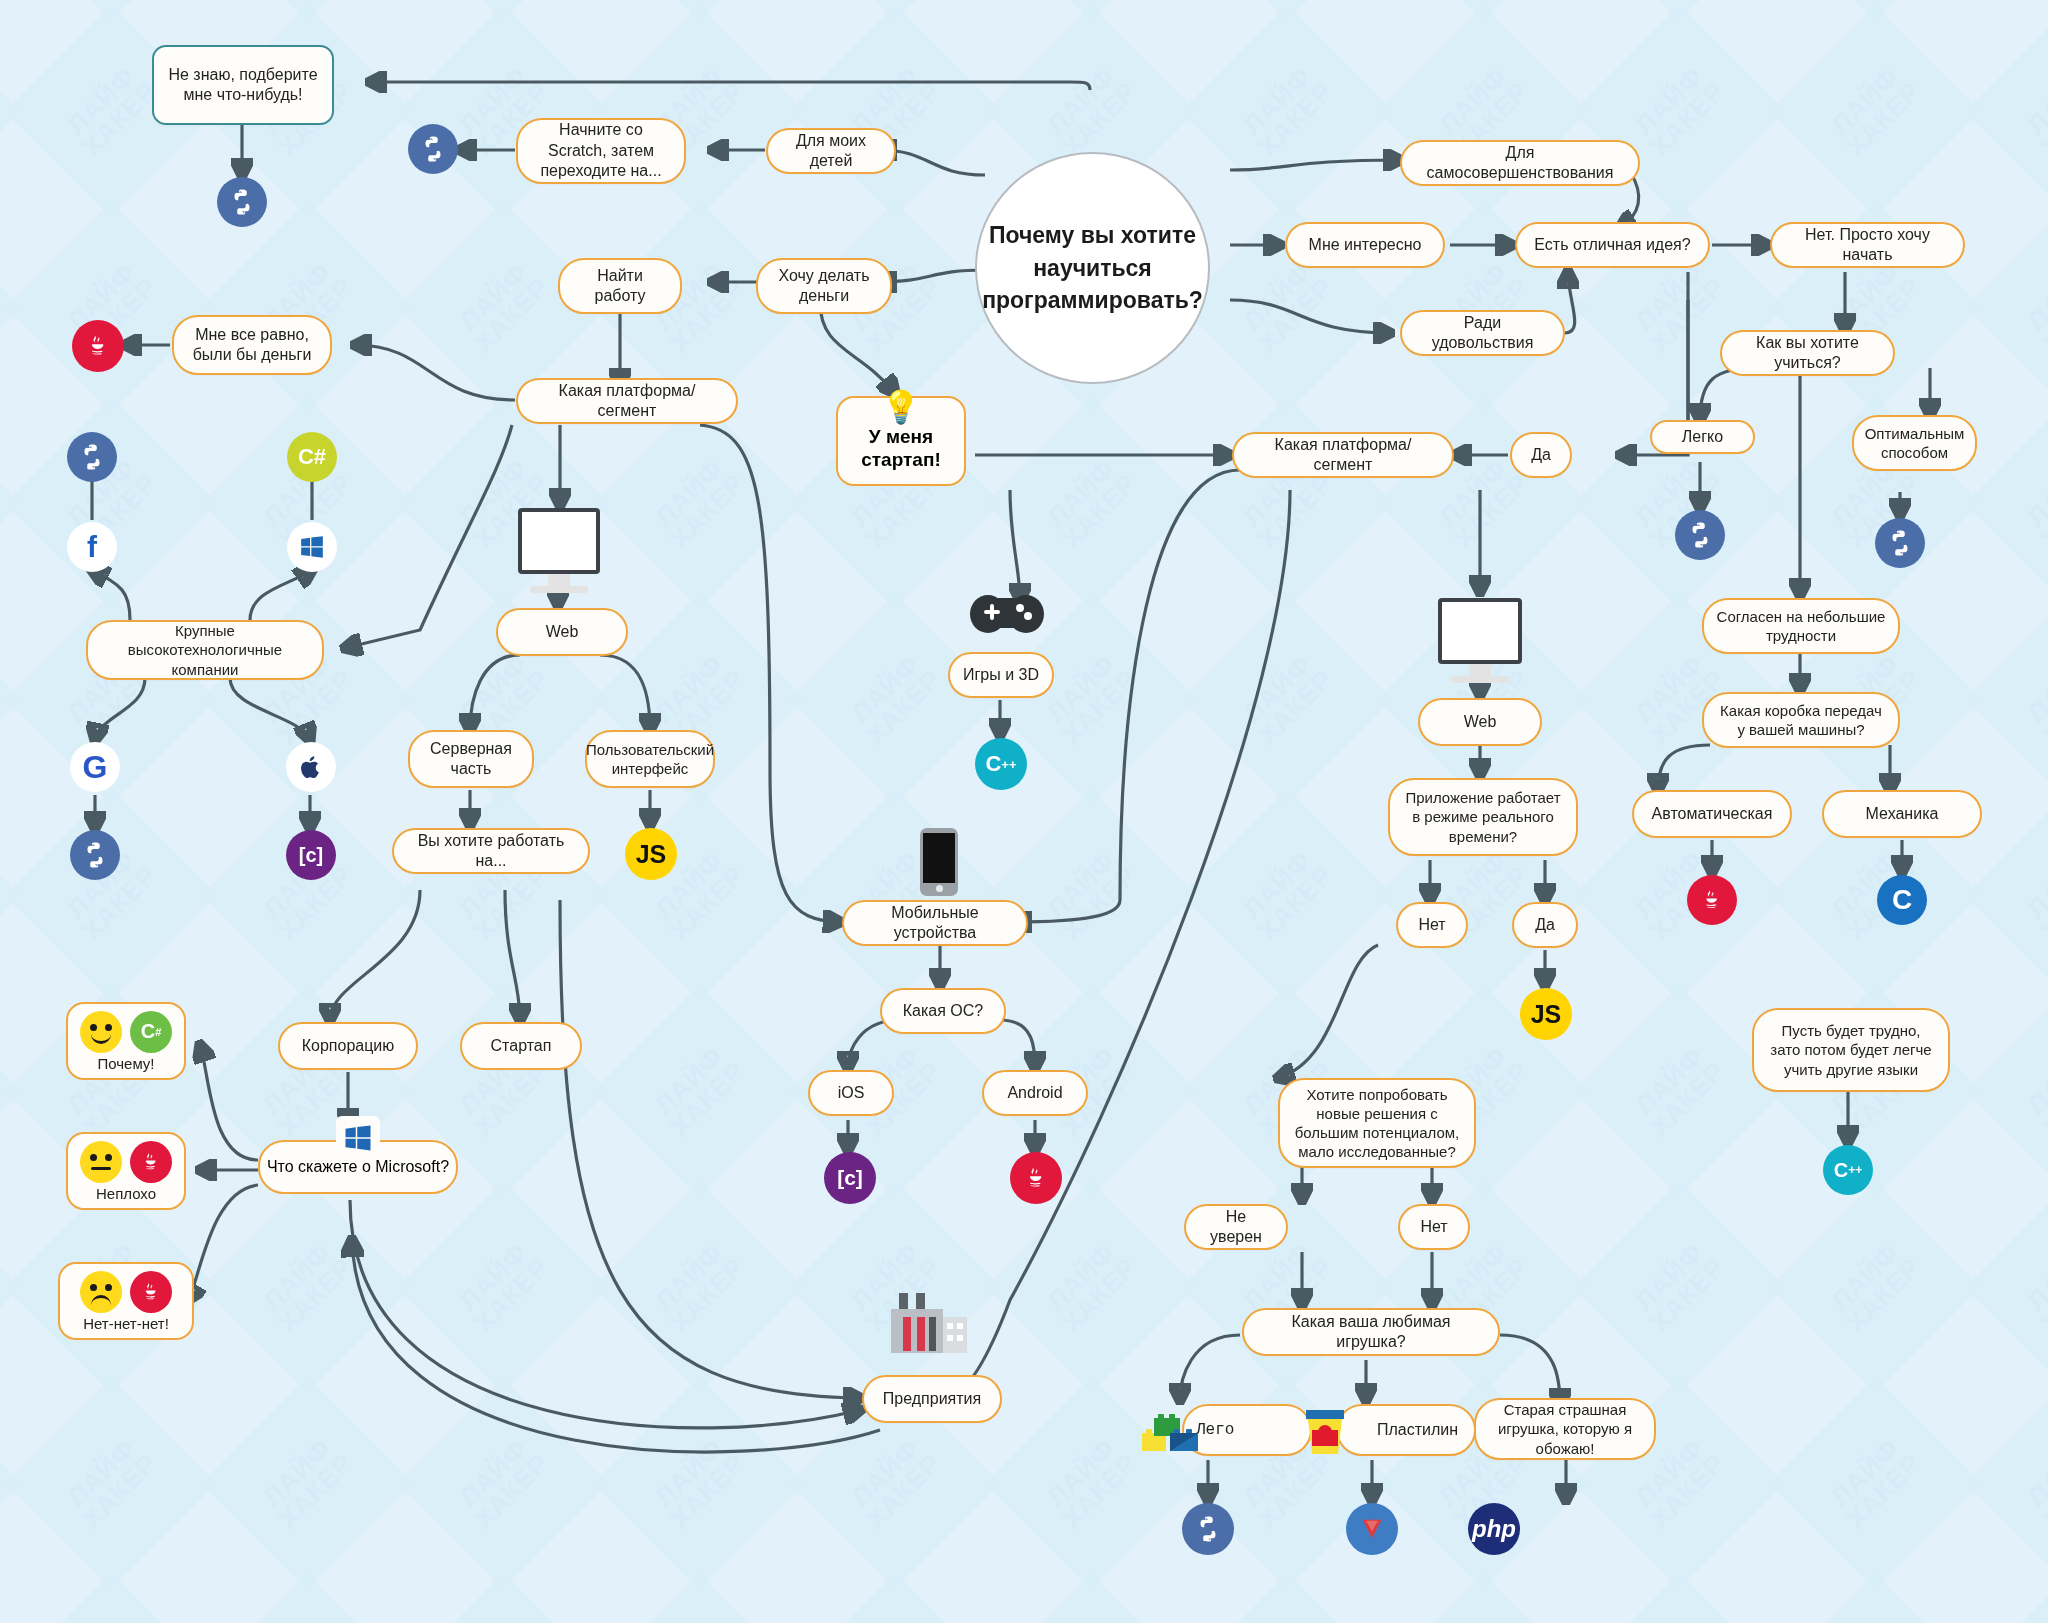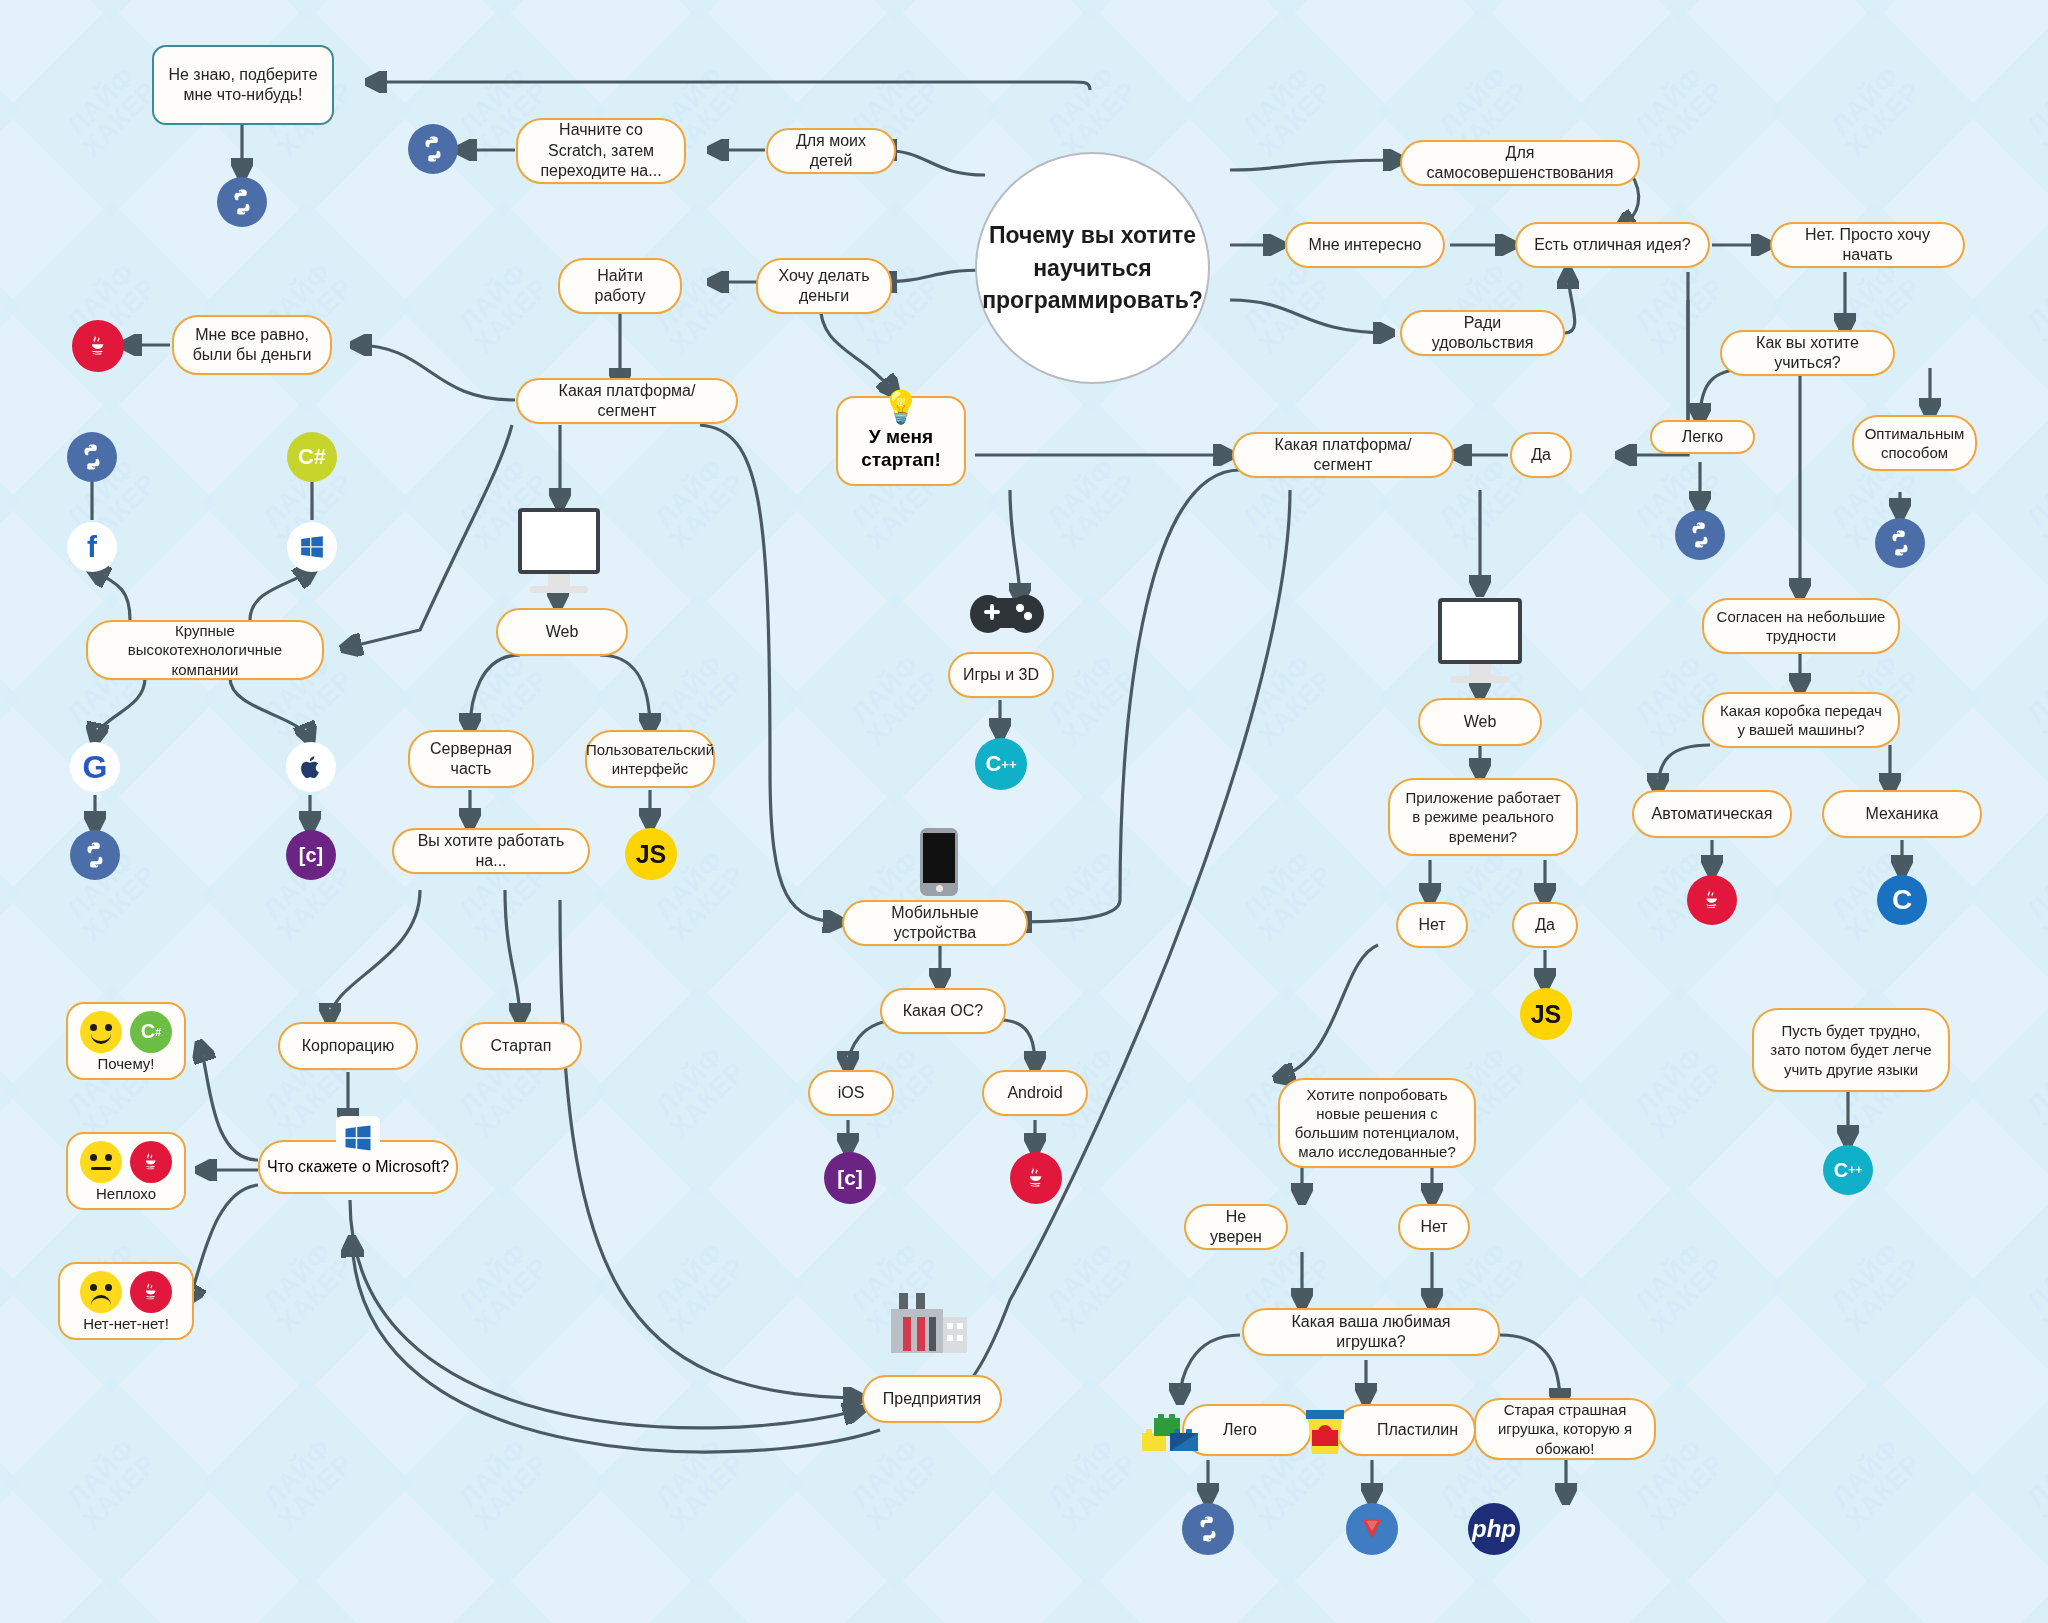--- a/index.html
+++ b/index.html
@@ -1090,21 +1090,21 @@
 </div>
 
 <div class="node" style="left:1398px; top:1204px; width:72px; height:46px;">
   <span>Нет</span>
 </div>
 
 <div class="node" style="left:1242px; top:1308px; width:258px; height:48px;">
   <span>Какая ваша любимая игрушка?</span>
 </div>
 
-<div class="node node-with-art" style="left:1182px; top:1404px; width:130px; height:52px; justify-content:center; padding-right:26px;">
+<div class="node node-with-art" style="left:1182px; top:1404px; width:130px; height:52px; justify-content:flex-start; padding-right:26px;font-family:Liberation Mono, monospace;">
   <span class="icon-art lego" style="left:-44px; top:7px;">
     <svg width="62" height="40" viewBox="0 0 62 40">
       <rect x="2" y="20" width="24" height="18" fill="#f7e033"></rect>
       <rect x="6" y="16" width="6" height="5" rx="1" fill="#f7e033"></rect>
       <rect x="16" y="16" width="6" height="5" rx="1" fill="#f7e033"></rect>
       <rect x="14" y="5" width="26" height="18" fill="#2c9c3e"></rect>
       <rect x="18" y="1" width="6" height="5" rx="1" fill="#2c9c3e"></rect>
       <rect x="29" y="1" width="6" height="5" rx="1" fill="#2c9c3e"></rect>
       <rect x="30" y="20" width="28" height="18" fill="#1f6fb1"></rect>
       <rect x="34" y="16" width="6" height="5" rx="1" fill="#1f6fb1"></rect>

